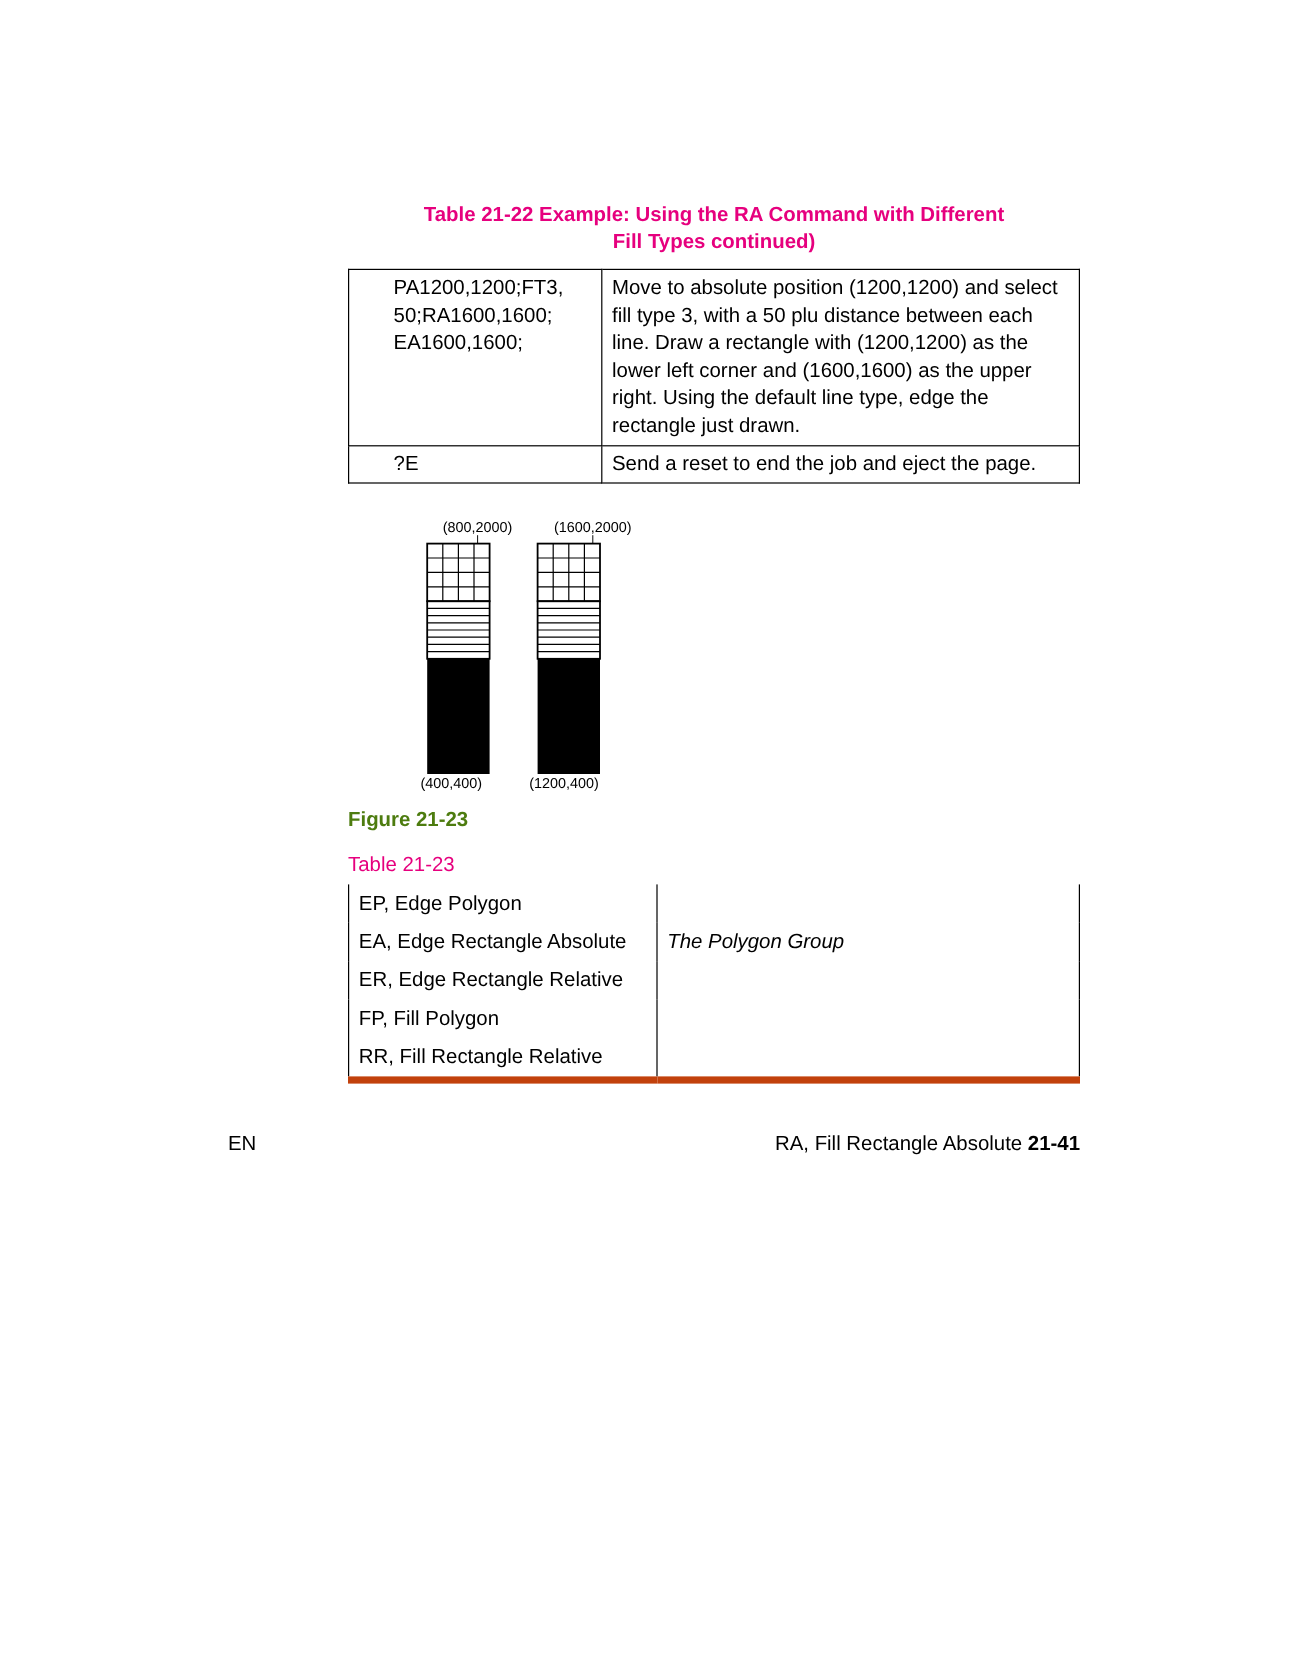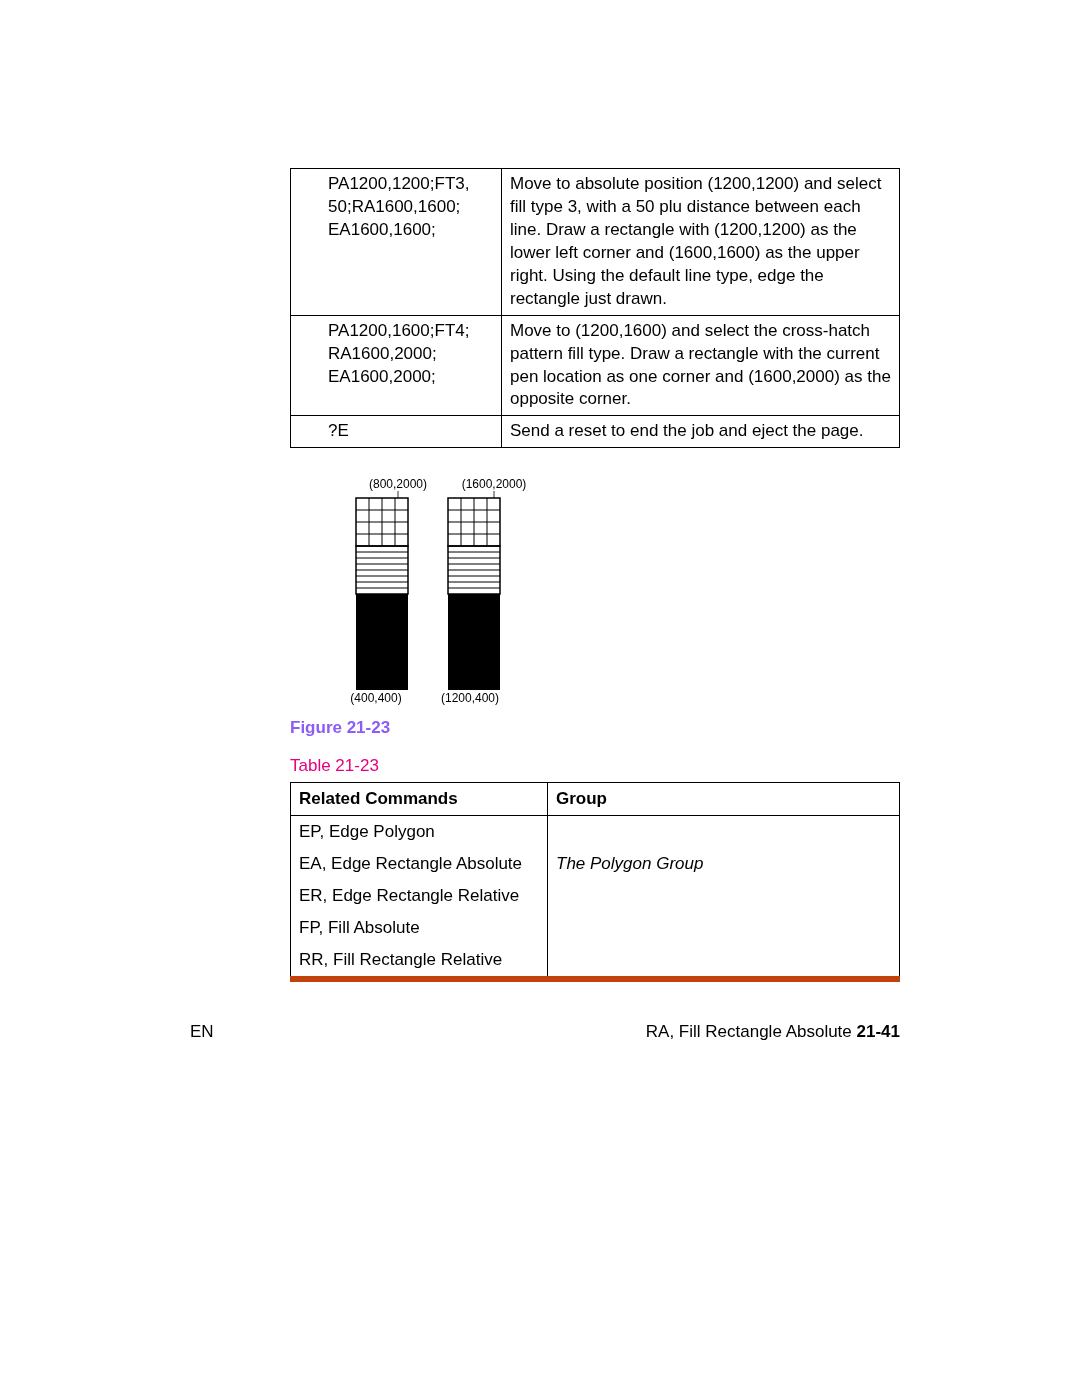--- a/index.html
+++ b/index.html
@@ -29,21 +29,21 @@
     margin-bottom: 28px;
   }
   table.t1 td {
     border: 1px solid #000;
     padding: 4px 8px;
     vertical-align: top;
     line-height: 1.35;
   }
   table.t1 td.col1 { width: 165px; padding-left: 37px; }
   .fig-label {
-    color: #8b5cf6;
+    color: #4d7c0f;
     font-weight: bold;
     margin: 10px 0 18px 0;
   }
   .tbl-label {
     color: #e6007e;
     font-weight: normal;
     margin-bottom: 6px;
   }
   table.t2 {
     border-collapse: collapse;
@@ -77,33 +77,32 @@
   .figwrap {
     margin: 20px 0 4px 46px;
   }
   svg.fig { display:block; }
   .coord { font: 12px Arial, sans-serif; }
 </style>
 </head>
 <body>
 <div class="page">
 
+<div class="table-caption">
+  <span>Table 21-22  Example: Using the RA Command with Different</span><br>
+  <span>Fill Types continued)</span>
+</div>
 
 <table class="t1">
   <tbody>
         <tr>
     <td class="col1" style="white-space:pre-line">PA1200,1200;FT3,
 50;RA1600,1600;
 EA1600,1600;</td>
     <td>Move to absolute position (1200,1200) and select fill type 3, with a 50 plu distance between each line. Draw a rectangle with (1200,1200) as the lower left corner and (1600,1600) as the upper right. Using the default line type, edge the rectangle just drawn.</td>
-  </tr>
-  <tr>
-    <td class="col1" style="white-space:pre-line">PA1200,1600;FT4; RA1600,2000;
-EA1600,2000;</td>
-    <td>Move to (1200,1600) and select the cross-hatch pattern fill type. Draw a rectangle with the current pen location as one corner and (1600,2000) as the opposite corner.</td>
   </tr>
   <tr>
     <td class="col1">?E</td>
     <td>Send a reset to end the job and eject the page.</td>
   </tr>
 </tbody>
     </table>
 
 <div class="figwrap">
 <svg class="fig" width="260" height="232" viewBox="0 0 260 232">
@@ -163,38 +162,34 @@
   <rect x="112" y="118" width="52" height="96" fill="#000"></rect>
 </svg>
 </div>
 
 <div class="fig-label">Figure 21-23</div>
 
 <div class="tbl-label">Table 21-23</div>
 
 <table class="t2">
   <tbody>
-        <tr class="headrow">
-    <th class="col1">Related Commands</th>
-    <th>Group</th>
-  </tr>
   <tr>
     <td class="col1">EP, Edge Polygon</td>
     <td></td>
   </tr>
   <tr>
     <td class="col1">EA, Edge Rectangle Absolute</td>
     <td class="italic">The Polygon Group</td>
   </tr>
   <tr>
     <td class="col1">ER, Edge Rectangle Relative</td>
     <td></td>
   </tr>
   <tr>
-    <td class="col1">FP, Fill Absolute</td>
+    <td class="col1">FP, Fill Polygon</td>
     <td></td>
   </tr>
   <tr class="lastrow">
     <td class="col1">RR, Fill Rectangle Relative</td>
     <td></td>
   </tr>
 </tbody>
     </table>
 
 <div class="footer">

